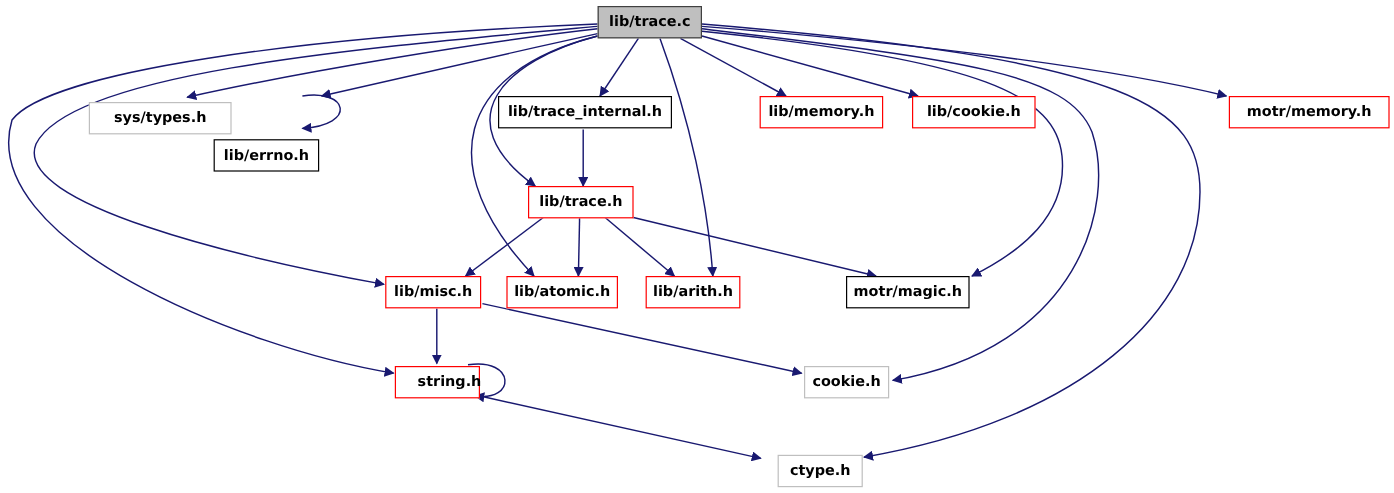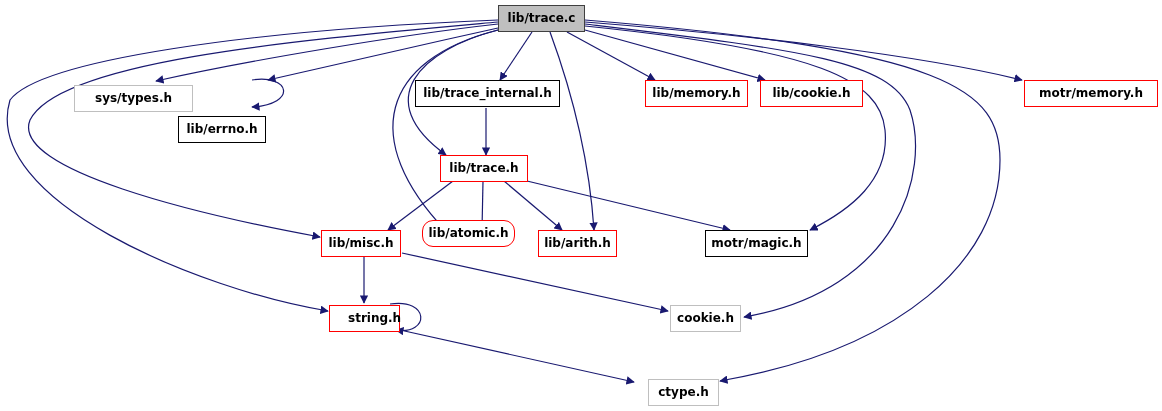--- a/index.html
+++ b/index.html
@@ -45,23 +45,23 @@
     <path d="M402,253 L668,311"></path>
     <path d="M390,304 C430,298 430,335 396,330"></path>
     <path d="M400,330 L634,382"></path>
   </g>
 </svg>
 
 <div class="node n-root" style="left:498px;top:5px;width:87px;">lib/trace.c</div>
 <div class="node n-grey" style="left:58px;top:85px;width:119px;margin-left:16px;">sys/types.h</div>
 <div class="node n-black" style="left:178px;top:80px;width:88px;margin-top:36px;">lib/errno.h</div>
 <div class="node n-black" style="left:415px;top:80px;width:145px;">lib/trace_internal.h</div>
-<div class="node n-red" style="left:633px;top:80px;width:103px;margin-left:12px;">lib/memory.h</div>
+<div class="node n-red" style="left:633px;top:80px;width:103px;">lib/memory.h</div>
 <div class="node n-red" style="left:760px;top:80px;width:103px;">lib/cookie.h</div>
 <div class="node n-red" style="left:1024px;top:80px;width:134px;">motr/memory.h</div>
 <div class="node n-red" style="left:440px;top:155px;width:88px;">lib/trace.h</div>
 <div class="node n-red" style="left:321px;top:230px;width:80px;">lib/misc.h</div>
-<div class="node n-red" style="left:422px;top:220px;width:93px;border-radius:11px;">lib/atomic.h</div>
+<div class="node n-red" style="left:422px;top:230px;width:93px;">lib/atomic.h</div>
 <div class="node n-red" style="left:538px;top:230px;width:79px;">lib/arith.h</div>
 <div class="node n-black" style="left:705px;top:230px;width:103px;">motr/magic.h</div>
 <div class="node n-red" style="left:329px;top:305px;width:71px;padding-left:18px;">string.h</div>
 <div class="node n-grey" style="left:670px;top:305px;width:71px;">cookie.h</div>
 <div class="node n-grey" style="left:648px;top:379px;width:71px;">ctype.h</div>
 
 </body></html>

